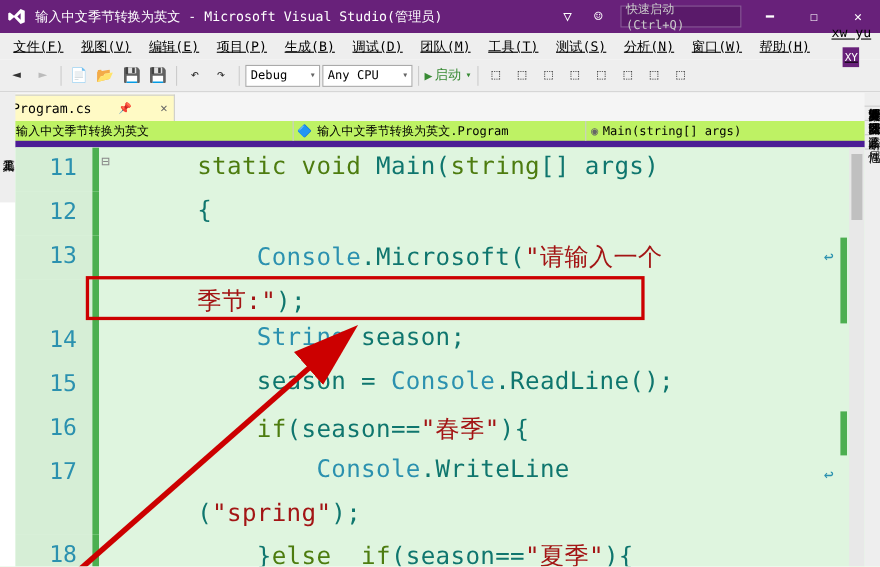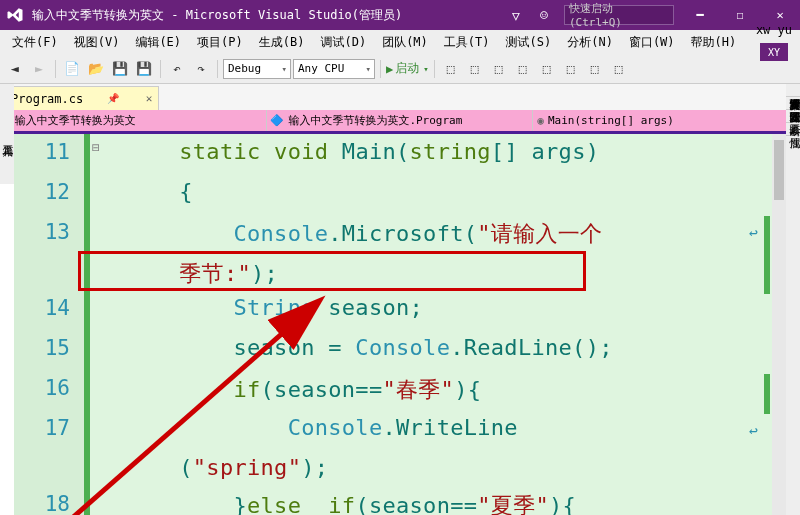--- a/index.html
+++ b/index.html
@@ -4,37 +4,37 @@
 <style>
 * { margin:0; padding:0; box-sizing:border-box; font-family:"Microsoft YaHei",Consolas,monospace; }
 body { width:800px; height:515px; overflow:hidden; background:#fff; position:relative; }
 .titlebar { height:30px; background:#68217a; color:#fff; display:flex; align-items:center; font-size:12px; padding-left:4px; }
 .titlebar .vs-logo { width:22px; height:22px; display:flex; align-items:center; justify-content:center; margin-right:6px; }
 .titlebar .title-text { flex:1; font-size:12px; }
 .titlebar .title-icons { display:flex; align-items:center; gap:0; }
 .titlebar .ticon { width:28px; height:28px; display:flex; align-items:center; justify-content:center; font-size:13px; color:#fff; }
 .titlebar .search-box { width:110px; height:20px; background:#5a1a6a; border:1px solid #8a5a9a; color:#ccc; font-size:11px; padding:0 4px; margin:0 6px; display:flex; align-items:center; }
 .titlebar .win-btn { width:40px; height:30px; display:flex; align-items:center; justify-content:center; font-size:12px; }
-.menubar { height:24px; background:#eee; display:flex; align-items:center; font-size:12px; padding:0 4px; justify-content:space-between; }
+.menubar { height:24px; background:#eee; display:flex; align-items:center; font-size:12px; padding:0 4px; justify-content:space-between;text-decoration:underline; }
 .menubar .menus { display:flex; }
 .menubar .menu-item { padding:2px 8px; color:#000; }
 .menubar .user-area { display:flex; align-items:center; gap:6px; padding-right:4px;flex-direction:column; }
-.menubar .user-badge { width:28px; height:18px; background:#68217a; color:#fff; font-size:10px; display:flex; align-items:center; justify-content:center; }
+.menubar .user-badge { width:15px; height:18px; background:#68217a; color:#fff; font-size:10px; display:flex; align-items:center; justify-content:center; }
 .toolbar { height:30px; background:#eee; border-bottom:1px solid #ccc; display:flex; align-items:center; padding:0 4px; font-size:12px; gap:2px; }
 .toolbar .tb-btn { width:22px; height:22px; display:flex; align-items:center; justify-content:center; color:#333; font-size:13px; }
 .toolbar .tb-sep { width:1px; height:18px; background:#ccc; margin:0 3px; }
 .toolbar .tb-select { height:20px; border:1px solid #aaa; padding:0 14px 0 4px; font-size:11px; display:flex; align-items:center; background:#fff; position:relative; }
 .toolbar .tb-select::after { content:"▾"; position:absolute; right:3px; font-size:9px; color:#666; }
 .toolbar .tb-start { display:flex; align-items:center; gap:2px; color:#388a34; }
 .tabs { height:26px; background:#f5f5f5; display:flex; align-items:end; padding-left:4px; position:relative; }
 .tab { height:24px; background:#fffac5; border:1px solid #ccc; border-bottom:none; display:flex; align-items:center; padding:0 6px; font-size:12px; gap:24px; }
 .tab .tab-lock { color:#68217a; font-size:10px; }
 .tab .tab-close { color:#666; font-size:11px; margin-left:2px; }
 .tabs .tab-dropdown { position:absolute; right:6px; top:6px; font-size:11px; color:#666; }
-.navbar { height:24px; background:#f9a8d4; border-bottom:3px solid #4c1d95; display:flex; font-size:11px; }
+.navbar { height:24px; background:#bef264; border-bottom:6px solid #4c1d95; display:flex; font-size:11px; }
 .navbar .nav-cell { flex:1; border-right:1px solid #ccc; display:flex; align-items:center; padding:0 4px; gap:4px; }
 .navbar .nav-icon { font-size:11px; color:#666; }
 .editor-wrap { position:absolute; top:134px; left:14px; right:14px; bottom:0; background:#dff5df; overflow:hidden; }
 .editor { position:absolute; top:0; left:0; right:14px; bottom:0; font-family:Consolas,monospace; font-size:22px; }
 .line { display:flex; align-items:flex-start; height:40px; }
 .gutter { width:70px; text-align:right; padding-right:14px; color:#2b91af; font-size:21px; background:#d6eed6; height:100%; padding-top:6px; }
 .change-bar { width:6px; background:#4caf50; height:100%; }
 .code { padding-left:8px; padding-top:5px; white-space:pre; letter-spacing:0.3px; }
 .kw { color:#4d7c0f; }
 .cls { color:#2b91af; }

